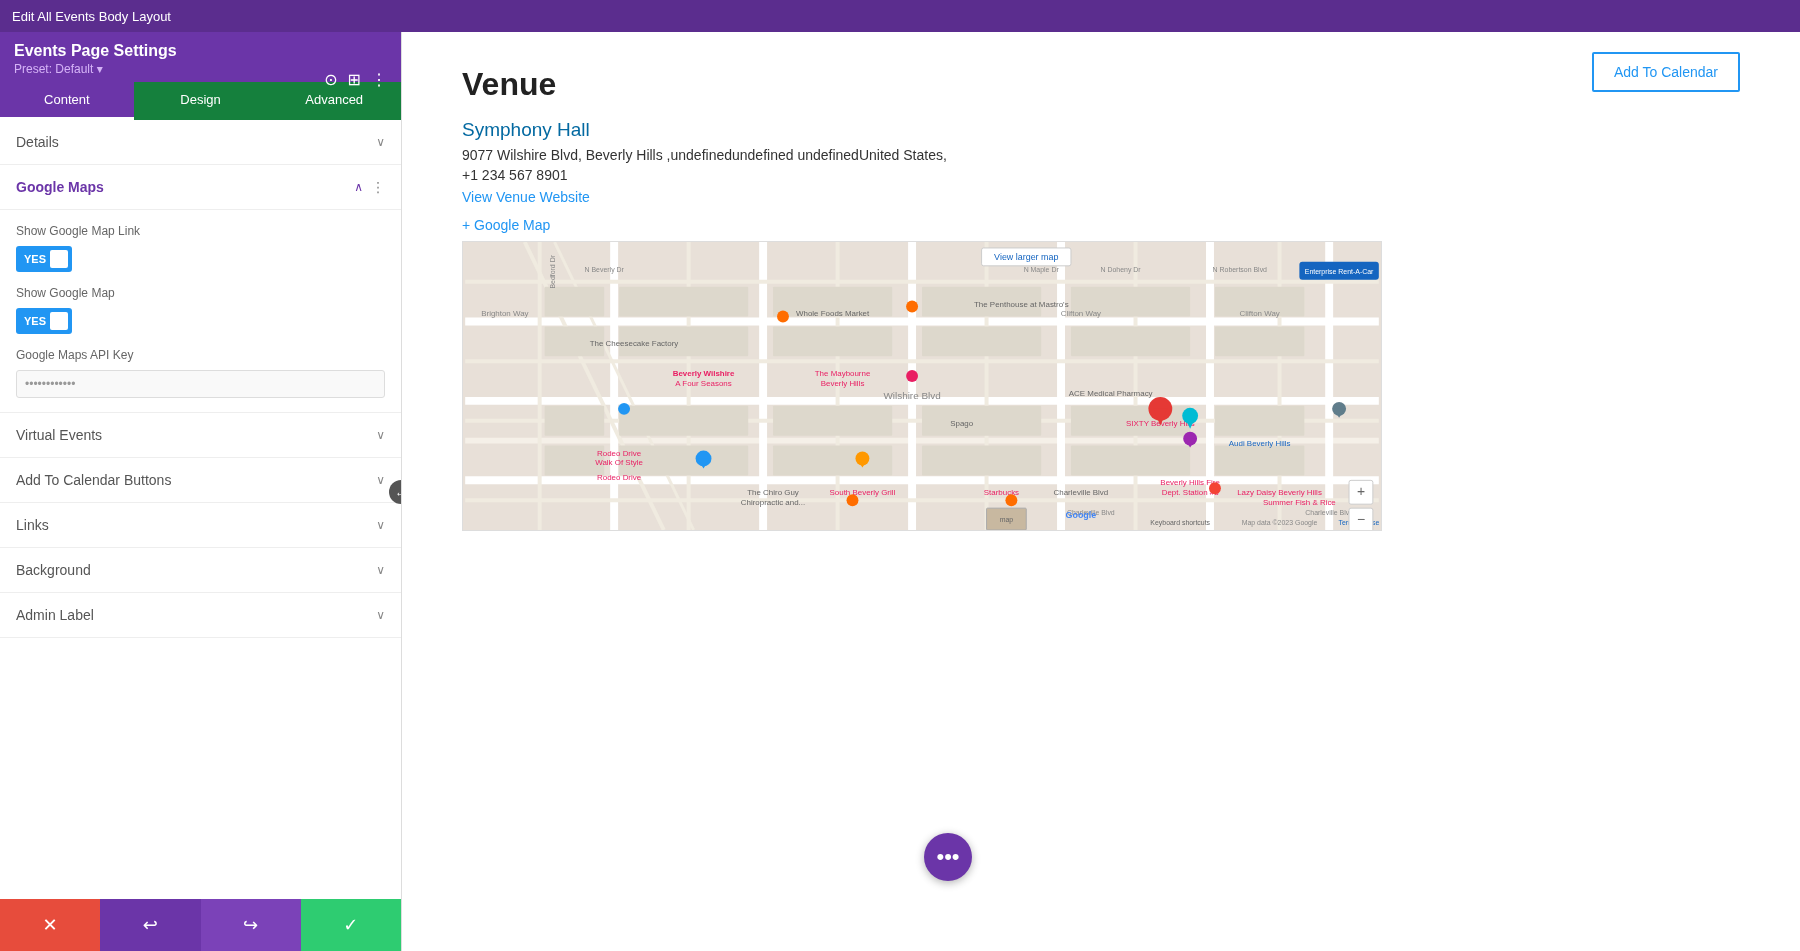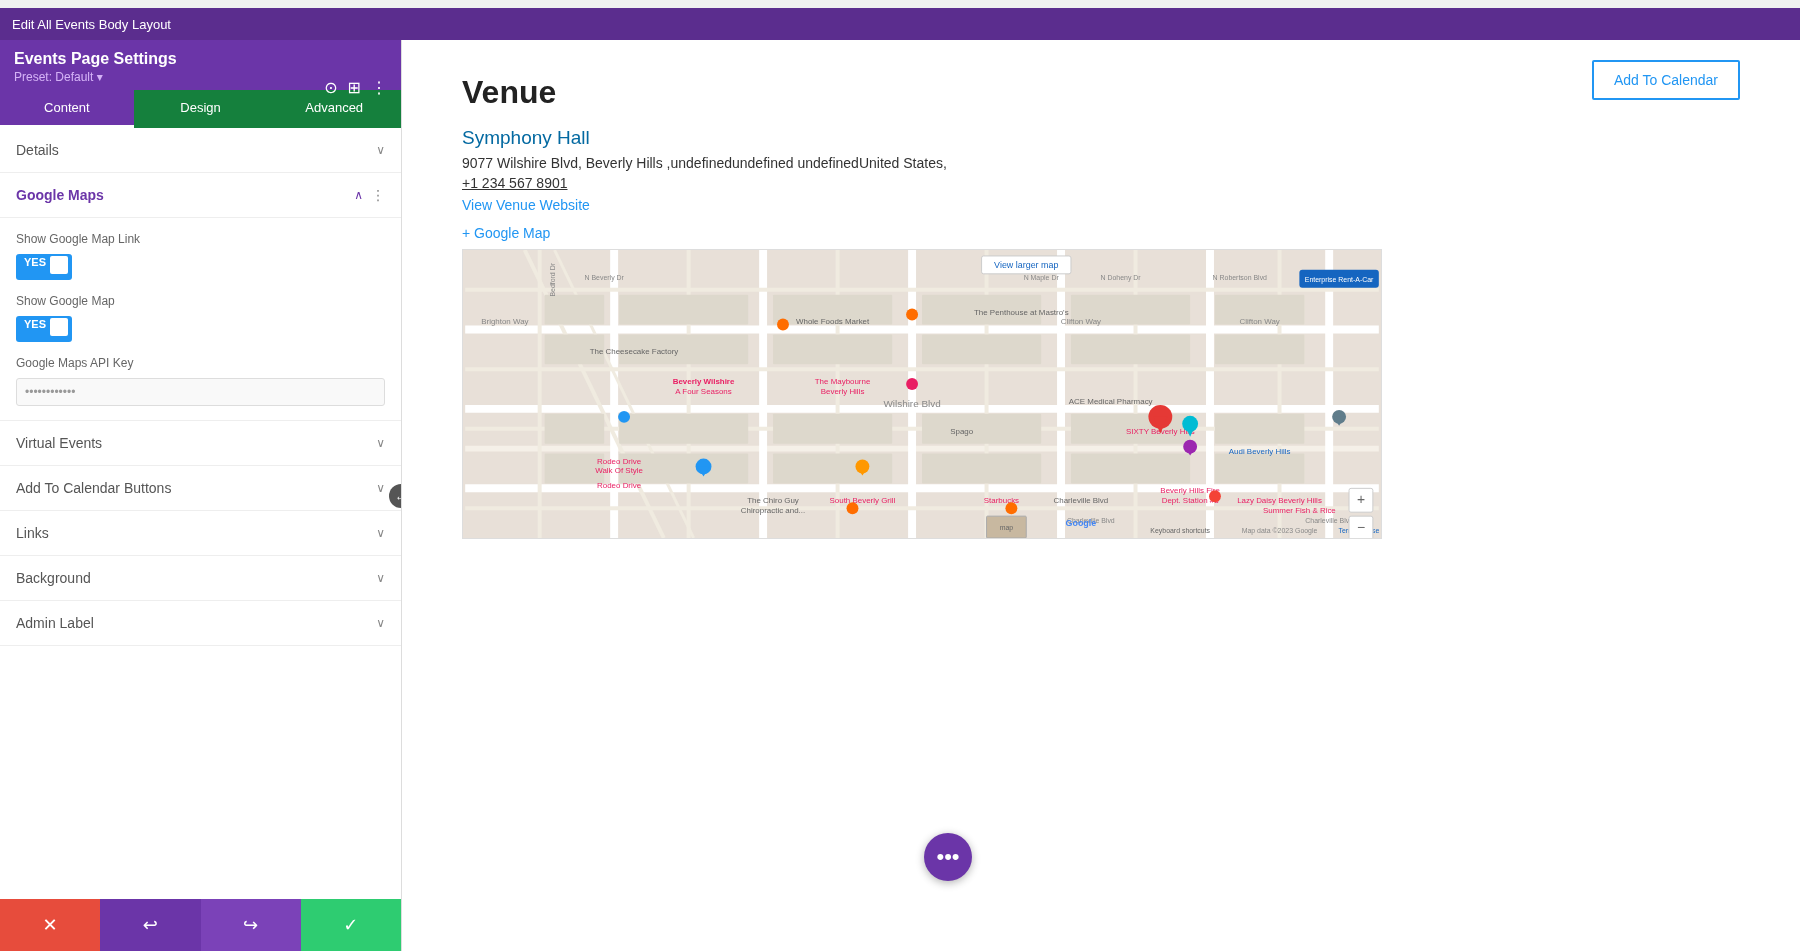--- a/index.html
+++ b/index.html
@@ -7,21 +7,20 @@
 
     
     .top-bar {
       background: #5b2d8e;
       color: white;
       font-size: 13px;
       padding: 6px 12px;
       height: 32px;
       display: flex;
       align-items: center;
-      margin-top: 8px;
     }
 
     
     .main-layout {
       display: flex;
       flex: 1;
       overflow: hidden;
     }
 
     
@@ -118,20 +117,21 @@
     }
 
     .toggle-row {
       display: flex;
       align-items: center;
       margin-bottom: 14px;
     }
 
     .toggle {
       display: inline-flex;
+      align-items: center;
       background: #2196F3;
       border-radius: 3px;
       padding: 2px 4px 2px 4px;
       cursor: pointer;
       width: 56px;
       height: 26px;
       position: relative;
     }
     .toggle .yes-label {
       color: white;
@@ -240,21 +240,20 @@
     .venue-address {
       font-size: 14px;
       color: #333;
       margin-bottom: 4px;
     }
 
     .venue-phone {
       font-size: 14px;
       color: #333;
       margin-bottom: 6px;
-      text-decoration: underline;
     }
 
     .venue-website-link {
       color: #2196F3;
       font-size: 14px;
       text-decoration: none;
       display: block;
       margin-bottom: 12px;
     }
 

